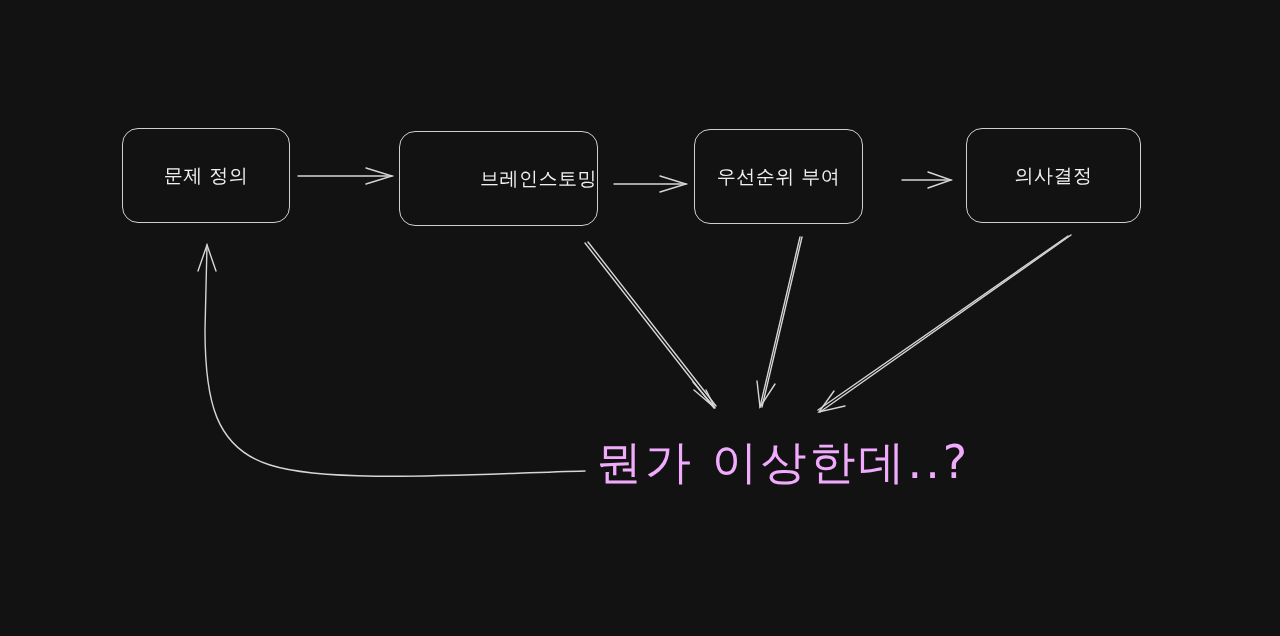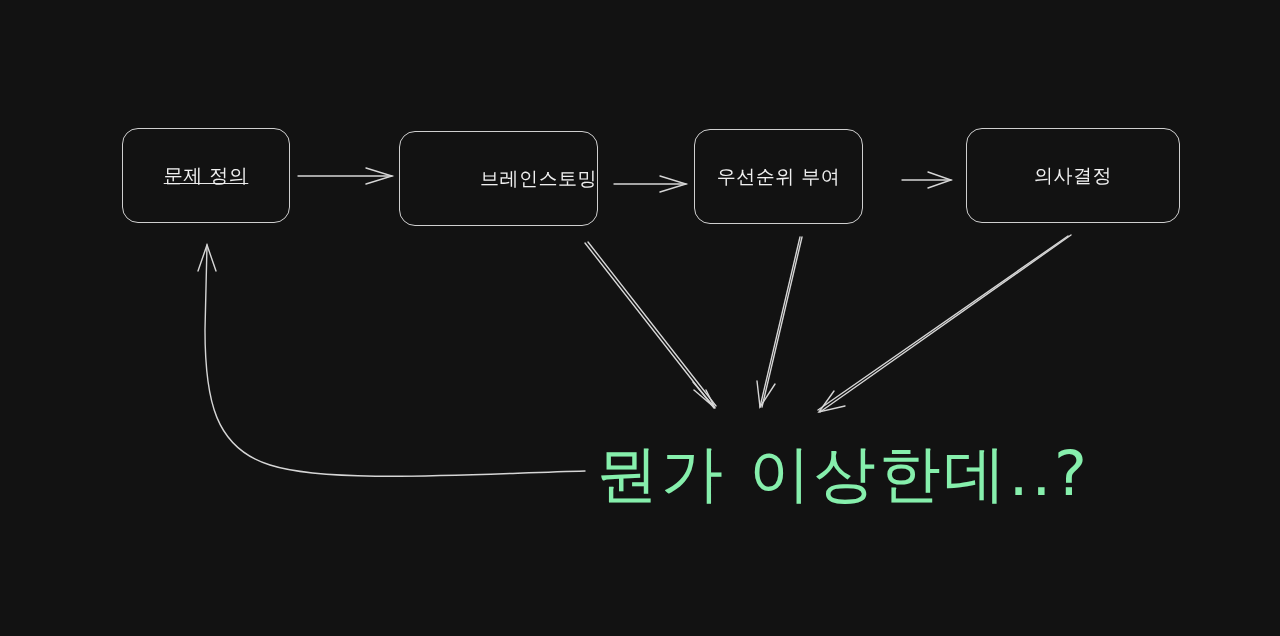--- a/index.html
+++ b/index.html
@@ -22,22 +22,22 @@
     }
     .node-label {
       font-size: 19px;
       color: #f0f0f0;
       letter-spacing: 0.5px;
       white-space: nowrap;
     }
     .question {
       position: absolute;
       left: 596px; top: 432px;
-      font-size: 62px;
-      color: #86efac;
+      font-size: 46px;
+      color: #f0abfc;
       letter-spacing: 3px;
       white-space: nowrap;
     }
     svg.edges { position: absolute; left: 0; top: 0; }
     svg.edges path, svg.edges line { fill: none; stroke: #d6d6d6; stroke-width: 1.4; stroke-linecap: round; }
   </style>
 </head>
 <body>
 
 <div class="canvas">
@@ -77,31 +77,31 @@
       <line x1="1068" y1="236" x2="818" y2="410"></line>
       <path d="M834 391 L819 412 L845 406"></path>
     </g>
 
     <g>
       <path d="M585 471 C 470 474, 330 484, 270 465 C 215 448, 205 400, 205 330 L 207 245"></path>
       <path d="M198 271 L207 245 L216 271"></path>
     </g>
   </svg>
 
-  <div class="node" style="left:122px; top:128px; width:168px; height:95px;text-decoration:underline;">
+  <div class="node" style="left:122px; top:128px; width:168px; height:95px;">
     <span class="node-label">문제 정의</span>
   </div>
 
   <div class="node" style="left:399px; top:131px; width:199px; height:95px;justify-content:flex-end;">
     <span class="node-label">브레인스토밍</span>
   </div>
 
   <div class="node" style="left:694px; top:129px; width:169px; height:95px;">
     <span class="node-label">우선순위 부여</span>
   </div>
 
-  <div class="node" style="left:966px; top:128px; width:214px; height:95px;">
+  <div class="node" style="left:966px; top:128px; width:175px; height:95px;">
     <span class="node-label">의사결정</span>
   </div>
 
   <div class="question">뭔가 이상한데..?</div>
 
 </div>
 
 </body></html>

